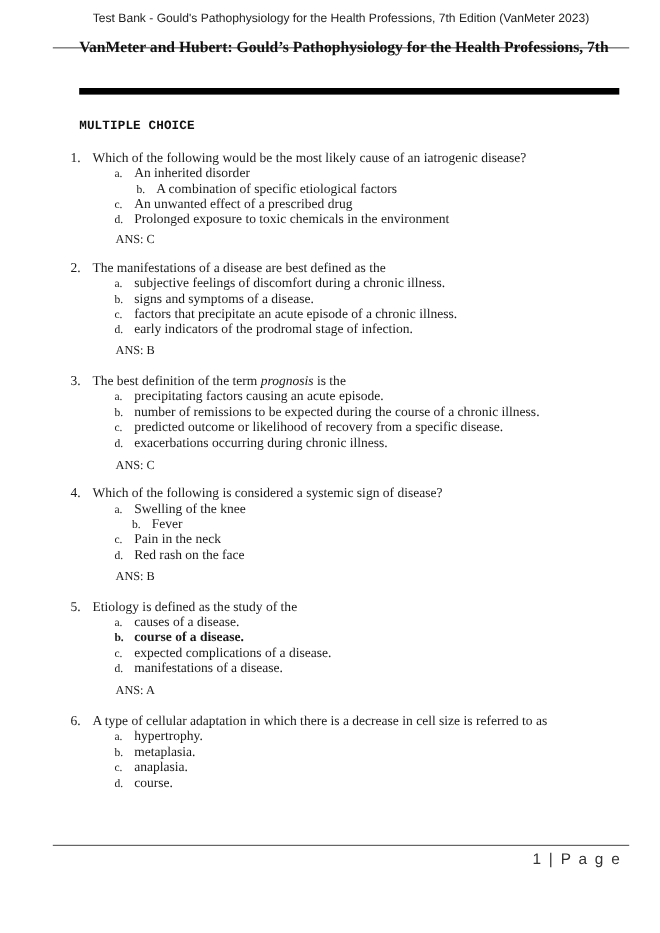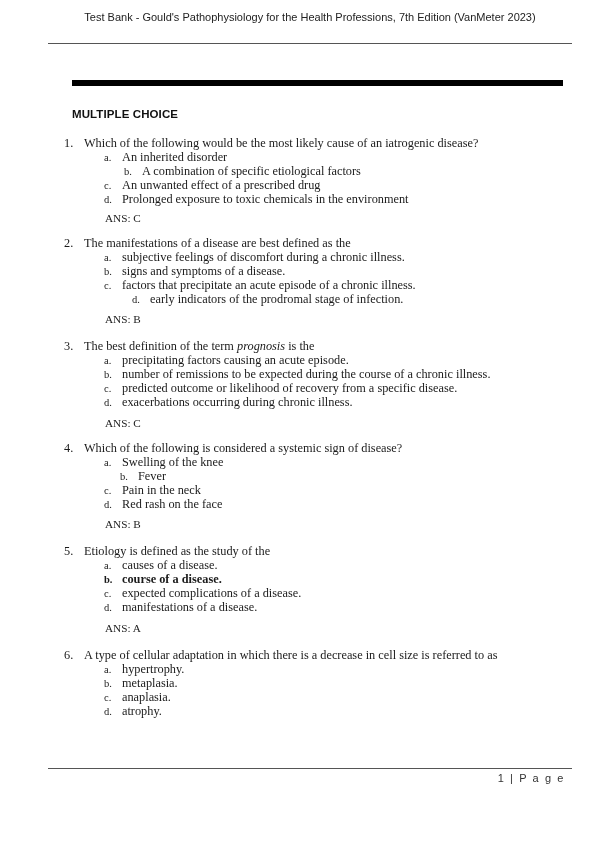--- a/index.html
+++ b/index.html
@@ -10,42 +10,43 @@
     font-family: "Liberation Sans", sans-serif; font-size: 11px; color: #222;
     border-bottom: 1px solid #555; padding-bottom: 19px; line-height: 13px;
   }
   .title-block {
     position: absolute; left: 72px; top: 36px; width: 491px;
     font-family: "Liberation Serif", serif; font-weight: bold; font-size: 14.2px; line-height: 15.5px; color: #111;
   }
   .title-bar { position: absolute; left: 72px; top: 80px; width: 491px; height: 6px; background: #000; }
   .section {
     position: absolute; left: 72px; top: 108px;
-    font-family: Liberation Sans, sans-serif; font-weight: bold; font-size: 11.5px; letter-spacing: 0.1px; color: #111;
+    font-family: Liberation Mono, monospace; font-weight: bold; font-size: 11.5px; letter-spacing: 0.1px; color: #111;
   }
   .q-list { position: absolute; left: 0; top: 0; width: 600px; }
   .question { position: absolute; left: 0; width: 600px; font-family: "Liberation Serif", serif; color: #1a1a1a; }
   .q-stem { position: absolute; left: 64px; top: 0; font-size: 12.3px; line-height: 14px; white-space: nowrap; }
   .q-num { display: inline-block; width: 20px; }
   .q-choice { position: absolute; left: 104px; font-size: 12.3px; line-height: 14px; white-space: nowrap; }
   .q-choice .lt { display: inline-block; width: 18px; font-size: 10.5px; }
   .q-ans { position: absolute; left: 105px; font-size: 11.2px; white-space: nowrap; }
   .footer-line { position: absolute; left: 48px; top: 768px; width: 524px; height: 1px; background: #555; }
   .page-num {
     position: absolute; right: 35px; top: 772px;
-    font-family: "Liberation Sans", sans-serif; font-size: 11px; letter-spacing: 1.6px; color: #333;
+    font-family: "Liberation Sans", sans-serif; font-size: 14px; letter-spacing: 1.6px; color: #333;
   }
   em { font-style: italic; }
 </style>
 </head>
 <body>
 
 <div class="running-head">Test Bank - Gould's Pathophysiology for the Health Professions, 7th Edition (VanMeter 2023)</div>
 
 <div class="title-block">
+  <div><span>VanMeter and Hubert: Gould’s Pathophysiology for the Health Professions, 7th</span></div>
 </div>
 <div class="title-bar"></div>
 
 <div class="section">MULTIPLE CHOICE</div>
 
 <div class="q-list">
 
   <div class="question" style="top:136px;">
     <div class="q-stem"><span class="q-num">1.</span><span>Which of the following would be the most likely cause of an iatrogenic disease?</span></div>
     <div class="q-choice" style="top:14px;"><span class="lt">a.</span><span>An inherited disorder</span></div>
@@ -53,21 +54,21 @@
     <div class="q-choice" style="top:42px;"><span class="lt">c.</span><span>An unwanted effect of a prescribed drug</span></div>
     <div class="q-choice" style="top:56px;"><span class="lt">d.</span><span>Prolonged exposure to toxic chemicals in the environment</span></div>
     <div class="q-ans" style="top:76px;">ANS:  C</div>
   </div>
 
   <div class="question" style="top:236px;">
     <div class="q-stem"><span class="q-num">2.</span><span>The manifestations of a disease are best defined as the</span></div>
     <div class="q-choice" style="top:14px;"><span class="lt">a.</span><span>subjective feelings of discomfort during a chronic illness.</span></div>
     <div class="q-choice" style="top:28px;"><span class="lt">b.</span><span>signs and symptoms of a disease.</span></div>
     <div class="q-choice" style="top:42px;"><span class="lt">c.</span><span>factors that precipitate an acute episode of a chronic illness.</span></div>
-    <div class="q-choice" style="top:56px;margin-left:28px;"><span class="lt">d.</span><span>early indicators of the prodromal stage of infection.</span></div>
+    <div class="q-choice" style="top:56px;"><span class="lt">d.</span><span>early indicators of the prodromal stage of infection.</span></div>
     <div class="q-ans" style="top:77px;">ANS:  B</div>
   </div>
 
   <div class="question" style="top:339px;">
     <div class="q-stem"><span class="q-num">3.</span><span>The best definition of the term </span><em>prognosis</em><span> is the</span></div>
     <div class="q-choice" style="top:14px;"><span class="lt">a.</span><span>precipitating factors causing an acute episode.</span></div>
     <div class="q-choice" style="top:28px;"><span class="lt">b.</span><span>number of remissions to be expected during the course of a chronic illness.</span></div>
     <div class="q-choice" style="top:42px;"><span class="lt">c.</span><span>predicted outcome or likelihood of recovery from a specific disease.</span></div>
     <div class="q-choice" style="top:56px;"><span class="lt">d.</span><span>exacerbations occurring during chronic illness.</span></div>
     <div class="q-ans" style="top:78px;">ANS:  C</div>
@@ -89,19 +90,19 @@
     <div class="q-choice" style="top:42px;"><span class="lt">c.</span><span>expected complications of a disease.</span></div>
     <div class="q-choice" style="top:56px;"><span class="lt">d.</span><span>manifestations of a disease.</span></div>
     <div class="q-ans" style="top:78px;">ANS:  A</div>
   </div>
 
   <div class="question" style="top:648px;">
     <div class="q-stem"><span class="q-num">6.</span><span>A type of cellular adaptation in which there is a decrease in cell size is referred to as</span></div>
     <div class="q-choice" style="top:14px;"><span class="lt">a.</span><span>hypertrophy.</span></div>
     <div class="q-choice" style="top:28px;"><span class="lt">b.</span><span>metaplasia.</span></div>
     <div class="q-choice" style="top:42px;"><span class="lt">c.</span><span>anaplasia.</span></div>
-    <div class="q-choice" style="top:56px;"><span class="lt">d.</span><span>atrophy.</span></div>
+    <div class="q-choice" style="top:56px;"><span class="lt">d.</span><span>course.</span></div>
   </div>
 
 </div>
 
 <div class="footer-line"></div>
 <div class="page-num">1 | P a g e</div>
 
 </body></html>

